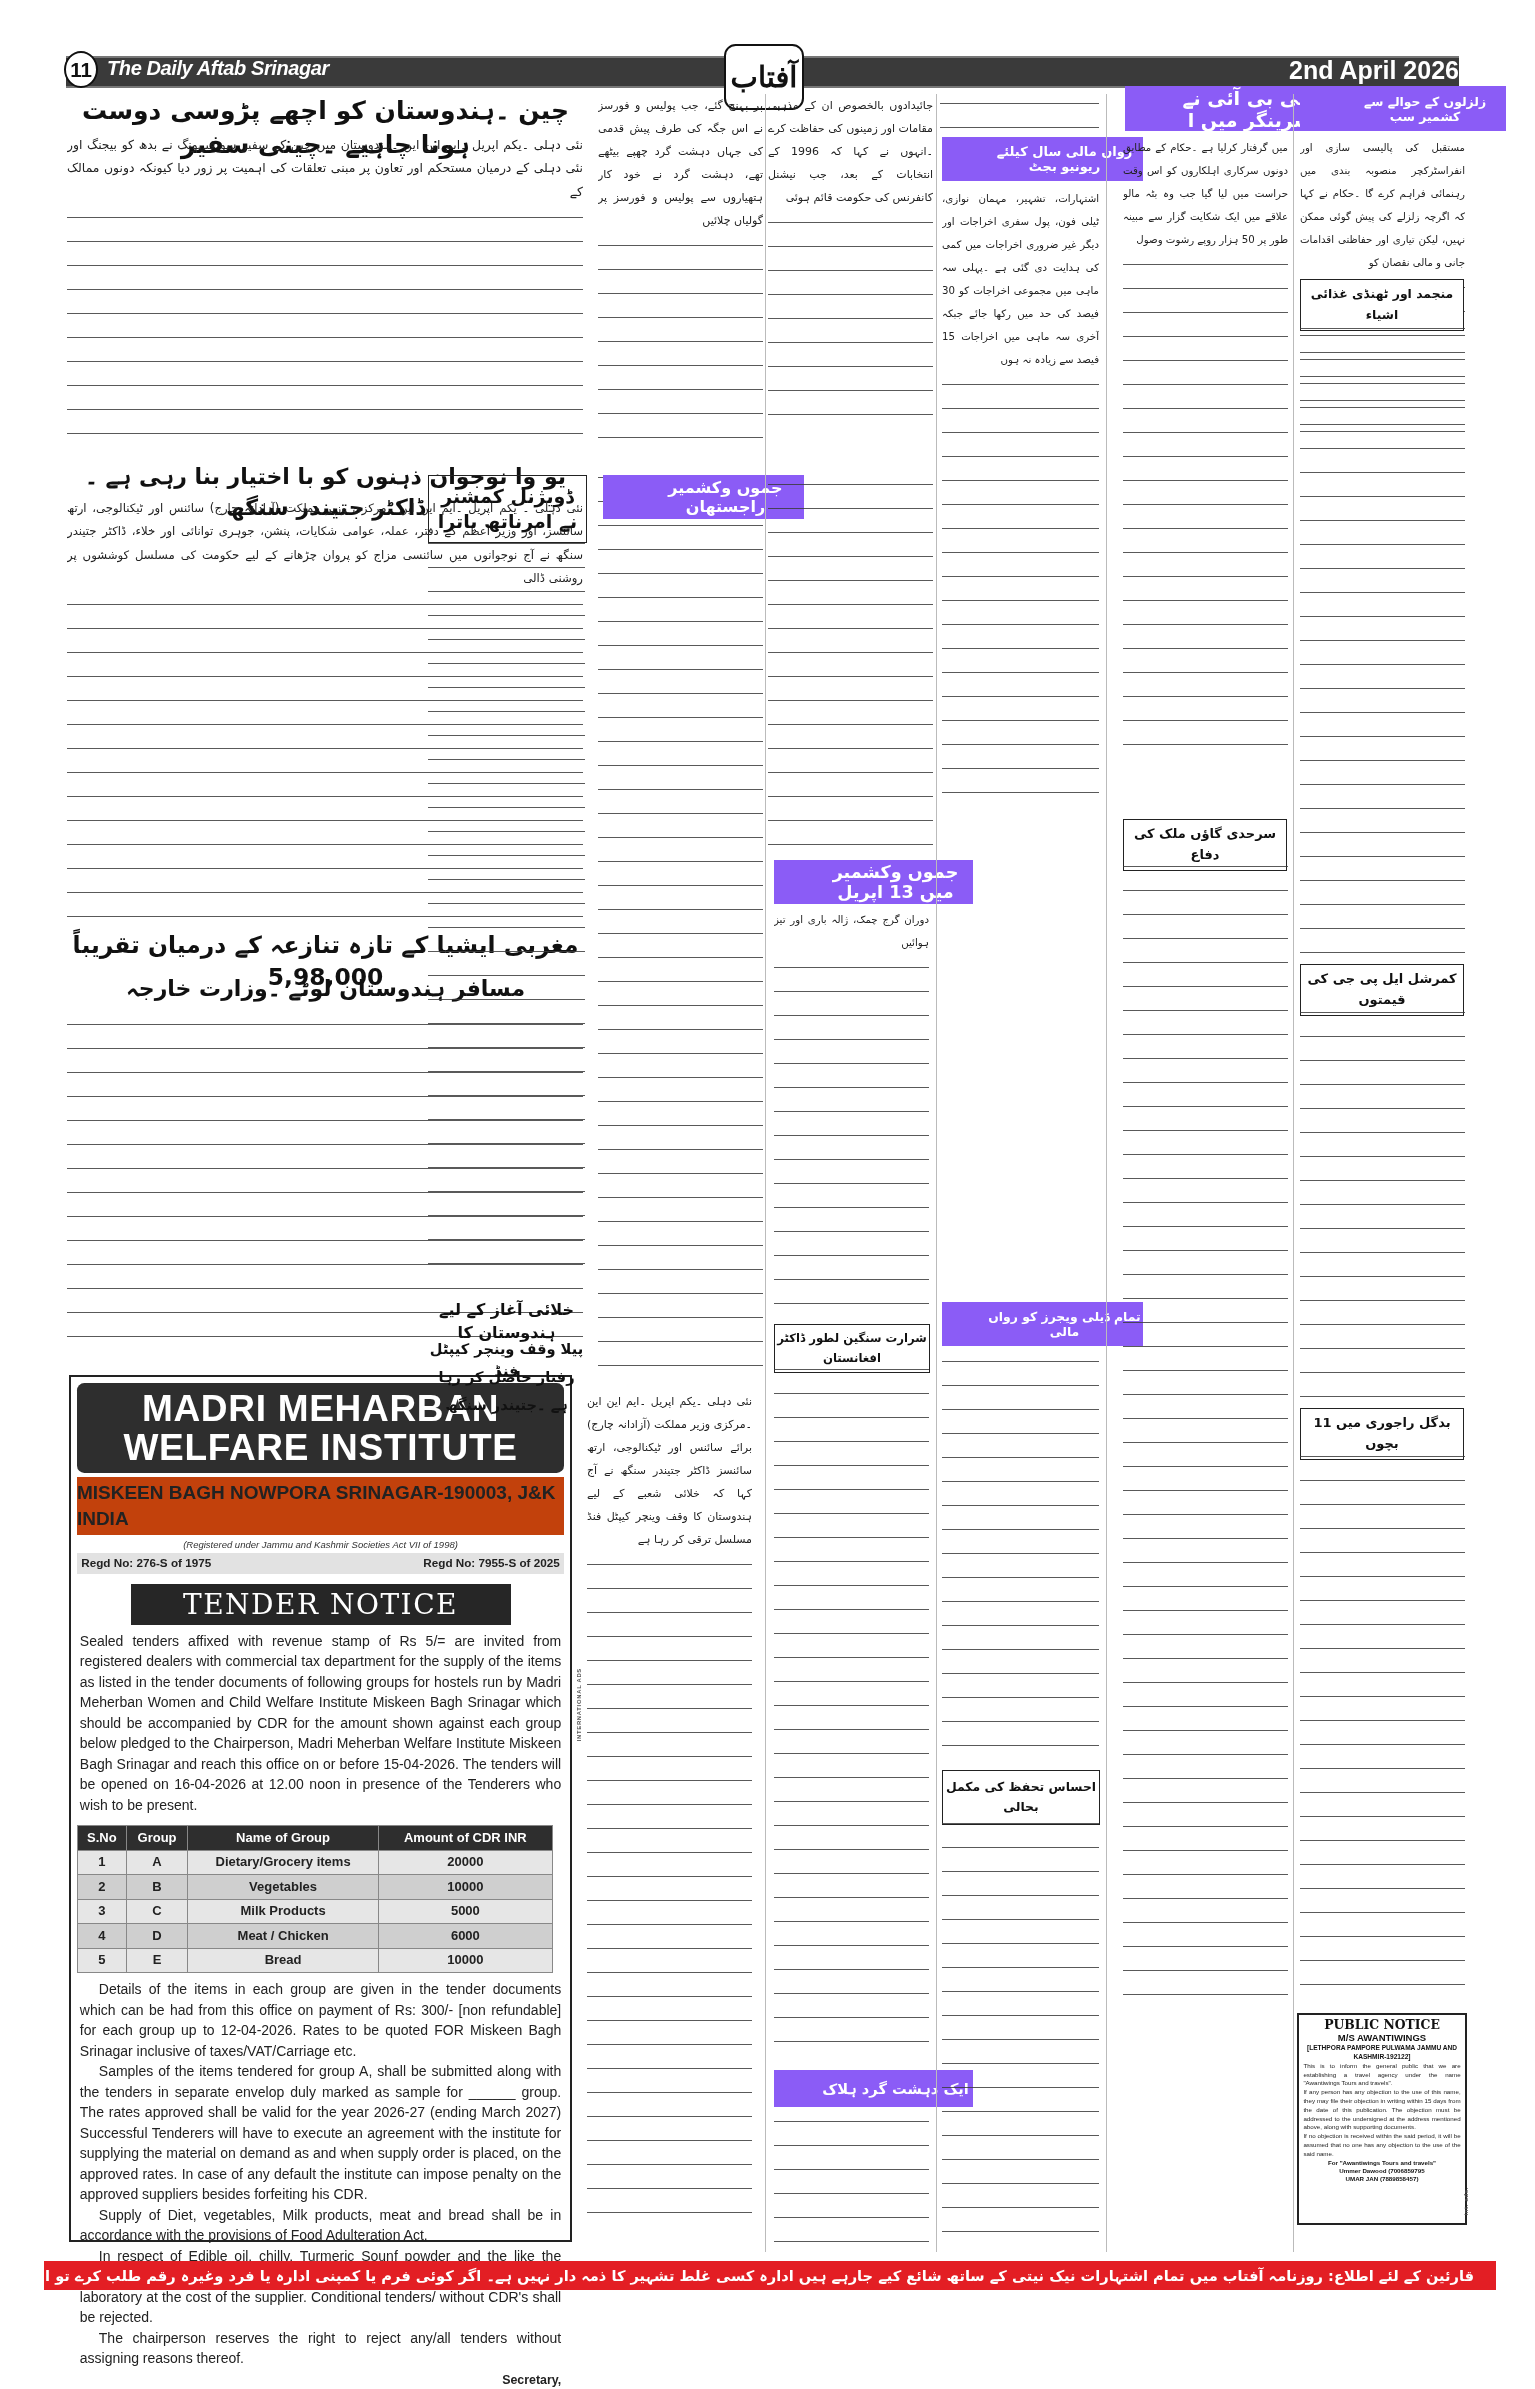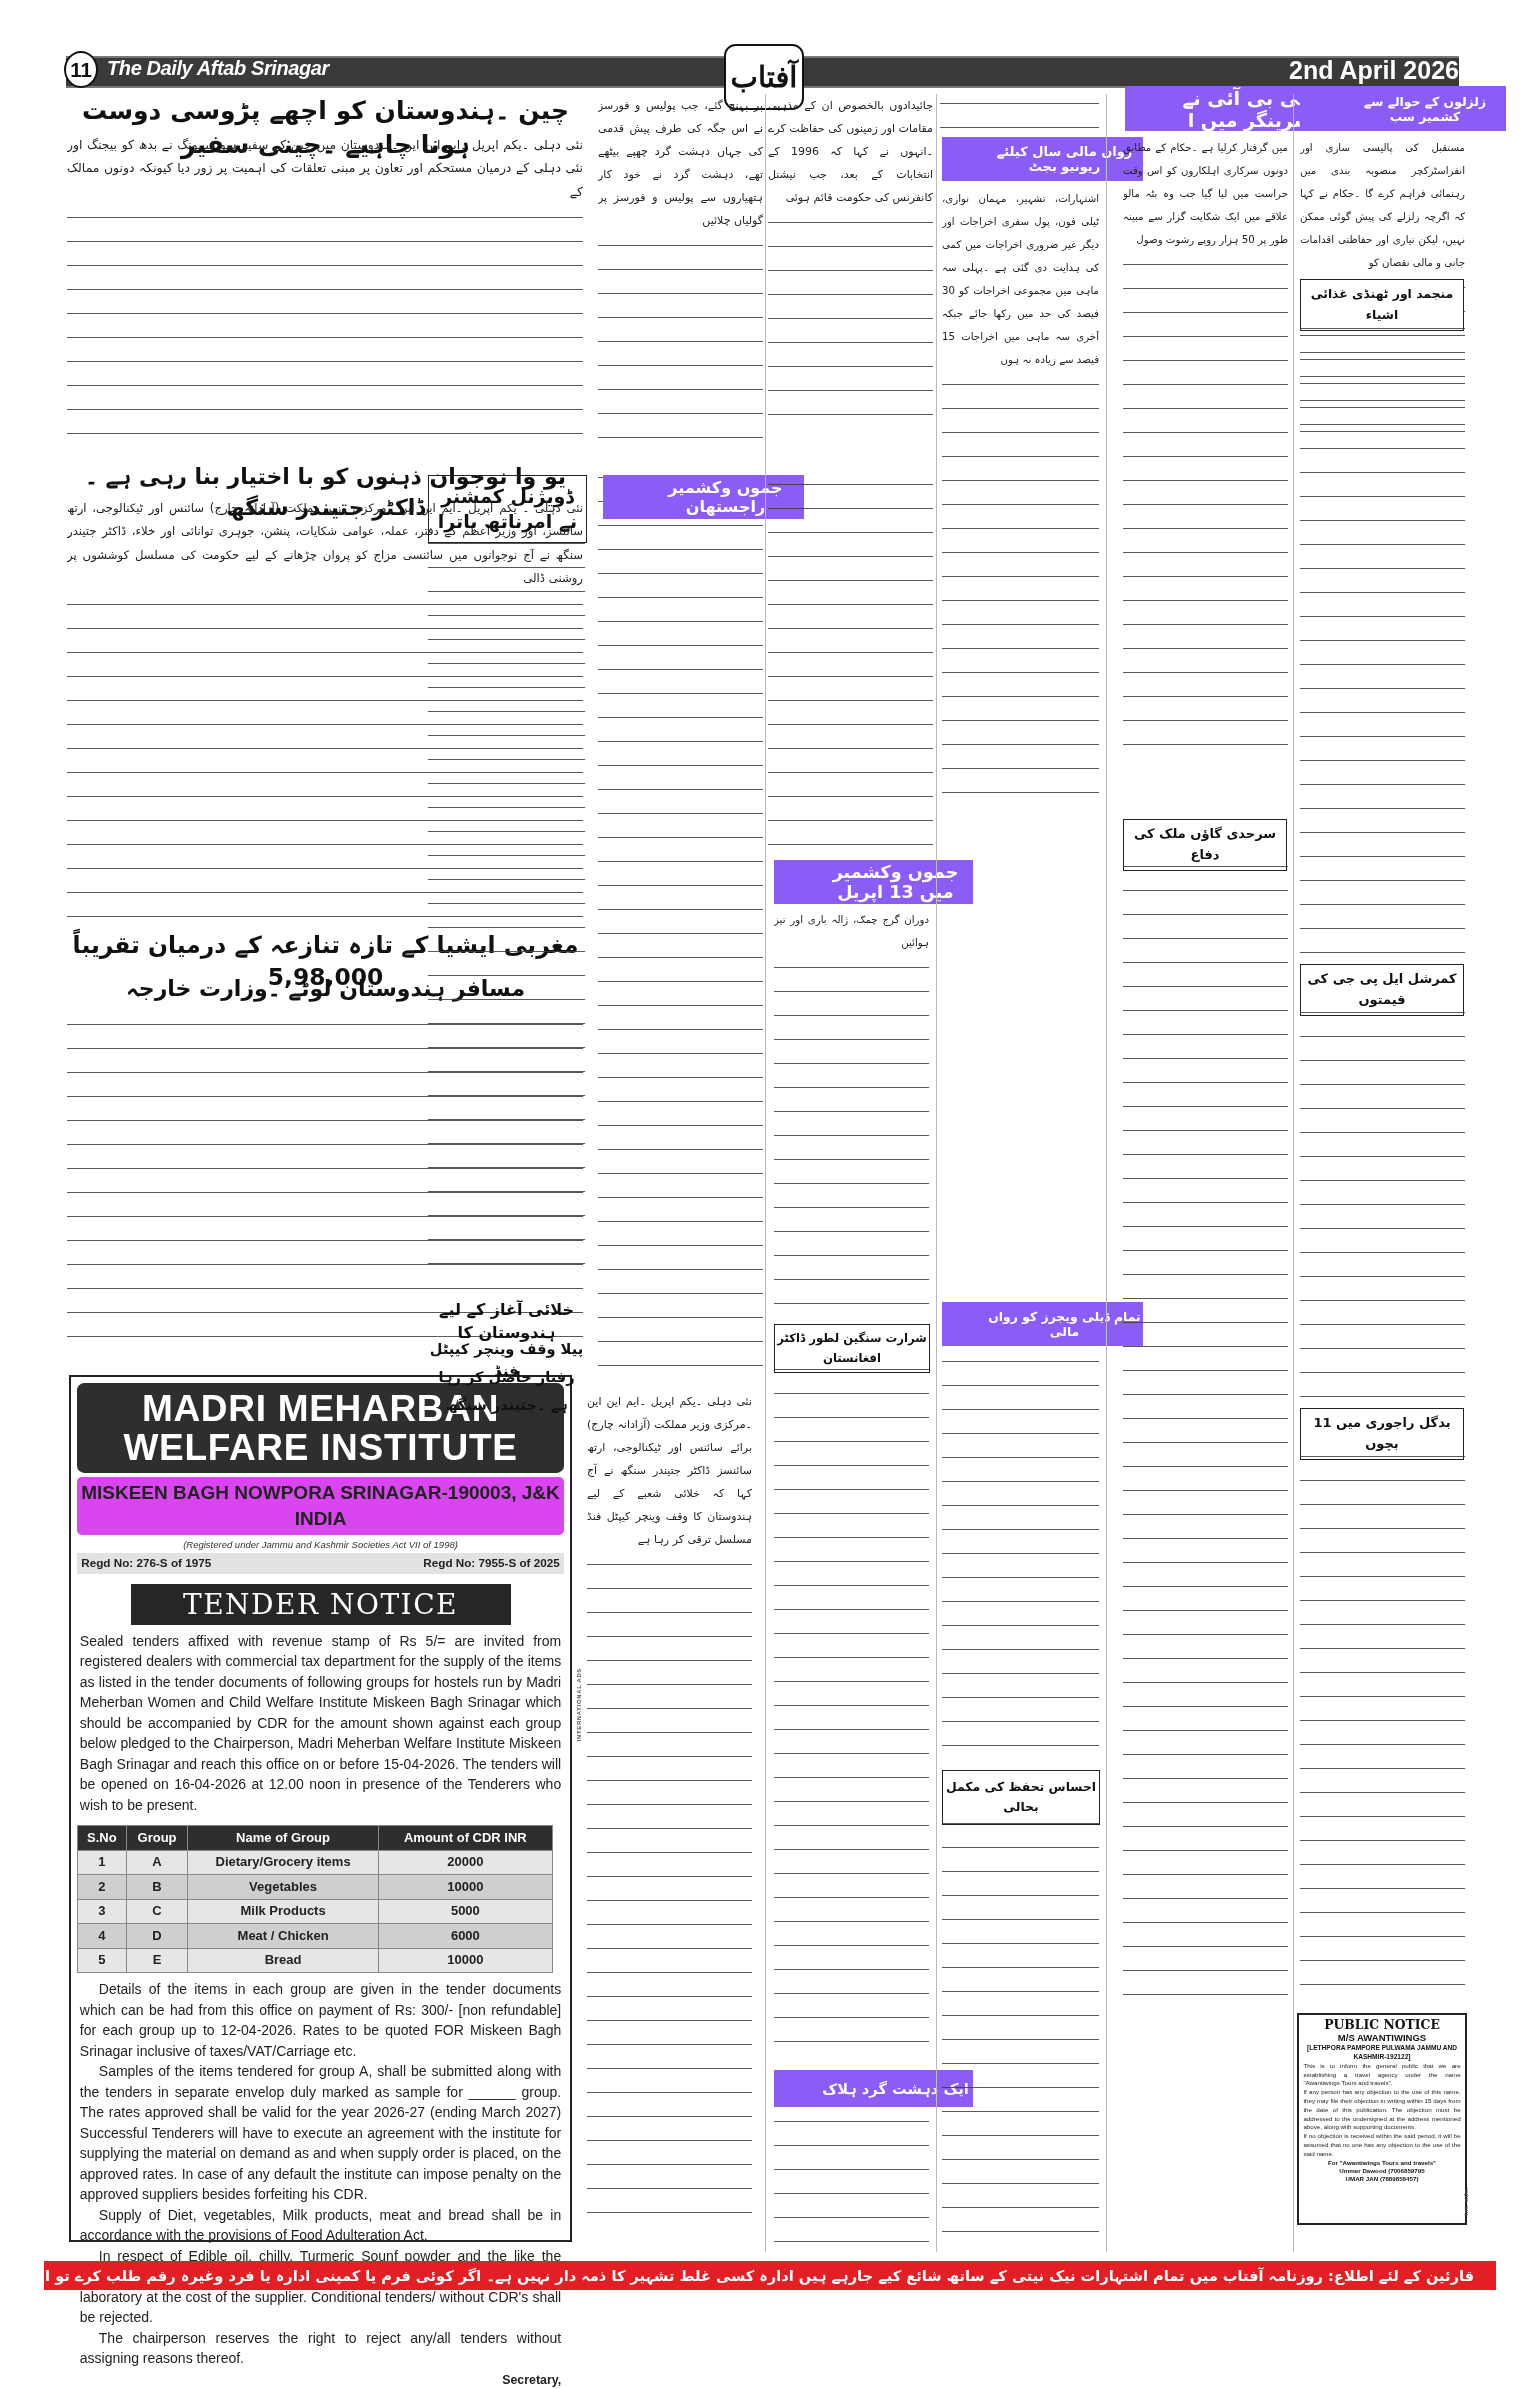--- a/index.html
+++ b/index.html
@@ -11,21 +11,21 @@
   .date{right:77px;top:56px;font:bold 25px "Liberation Sans",sans-serif;color:#fff;}
   .logo{left:724px;top:44px;width:76px;height:62px;background:#fff;border:2.2px solid #111;border-radius:11.7px;display:flex;align-items:center;justify-content:center;font:bold 29px "DejaVu Serif",serif;color:#111;}
   .urdu{direction:rtl;text-align:justify;font-family:"DejaVu Sans",sans-serif;color:#222;}
   .col{position:absolute;overflow:hidden;}
   .col p{margin:0 0 4.4px 0;font-size:12.4px;line-height:24px;}
   .lines{background:repeating-linear-gradient(to bottom,transparent 0,transparent 8.8px,#3c3c3c 8.8px,#3c3c3c 10.2px,transparent 10.2px,transparent 24px);opacity:.85;}
   .headline{font-weight:bold;color:#111;text-align:center;direction:rtl;}
   .darkhead{background:#8b5cf6;color:#fff;text-align:center;direction:rtl;font-weight:bold;display:flex;align-items:center;justify-content:center;padding-left:44px;}
   .tender{left:69px;top:1375px;width:503px;height:867px;border:2.2px solid #222;box-sizing:border-box;background:#fff;}
   .t-name{margin:5.9px 5.9px 0;background:#2e2e2e;color:#fff;border-radius:7.3px;text-align:center;font:bold 37px/39px "Liberation Sans",sans-serif;padding:5.9px 0;letter-spacing:0.7px;}
-  .t-addr{margin:4.4px 5.9px 0;background:#d946ef;border-radius:5px;text-align:center;font:bold 19px/26px "Liberation Sans",sans-serif;color:#222;padding:2.9px 0;}
+  .t-addr{margin:4.4px 5.9px 0;background:#c2410c;border-radius:0;font:bold 19px/26px "Liberation Sans",sans-serif;color:#222;padding:2.9px 0;}
   .t-reg{text-align:center;font:italic 9.5px "Liberation Sans",sans-serif;margin:4.4px 0 2.9px;color:#333;}
   .t-regno{margin:0 5.9px;background:#e2e2e2;display:flex;justify-content:space-between;font:bold 11.7px/20.5px "Liberation Sans",sans-serif;padding:0 4.4px;color:#222;}
   .t-title{margin:10.2px auto 5.9px;width:380px;background:#262626;color:#fff;text-align:center;font:28px/41px "DejaVu Serif",serif;letter-spacing:1.5px;}
   .t-body{margin:0 8.8px;font:14px/20.5px "Liberation Sans",sans-serif;color:#222;text-align:justify;}
   .t-body p{margin:0;text-indent:19px;}
   .t-body p.first{text-indent:0;}
   table.tt{border-collapse:collapse;margin:10.2px 5.9px 5.9px;width:476px;font:bold 13px/20.5px "Liberation Sans",sans-serif;}
   table.tt th{background:#2e2e2e;color:#fff;border:0.7px solid #888;padding:1.5px 2.9px;}
   table.tt td{border:0.7px solid #888;text-align:center;padding:1.5px 2.9px;color:#222;}
   table.tt tr:nth-child(odd) td{background:#e6e6e6;}

